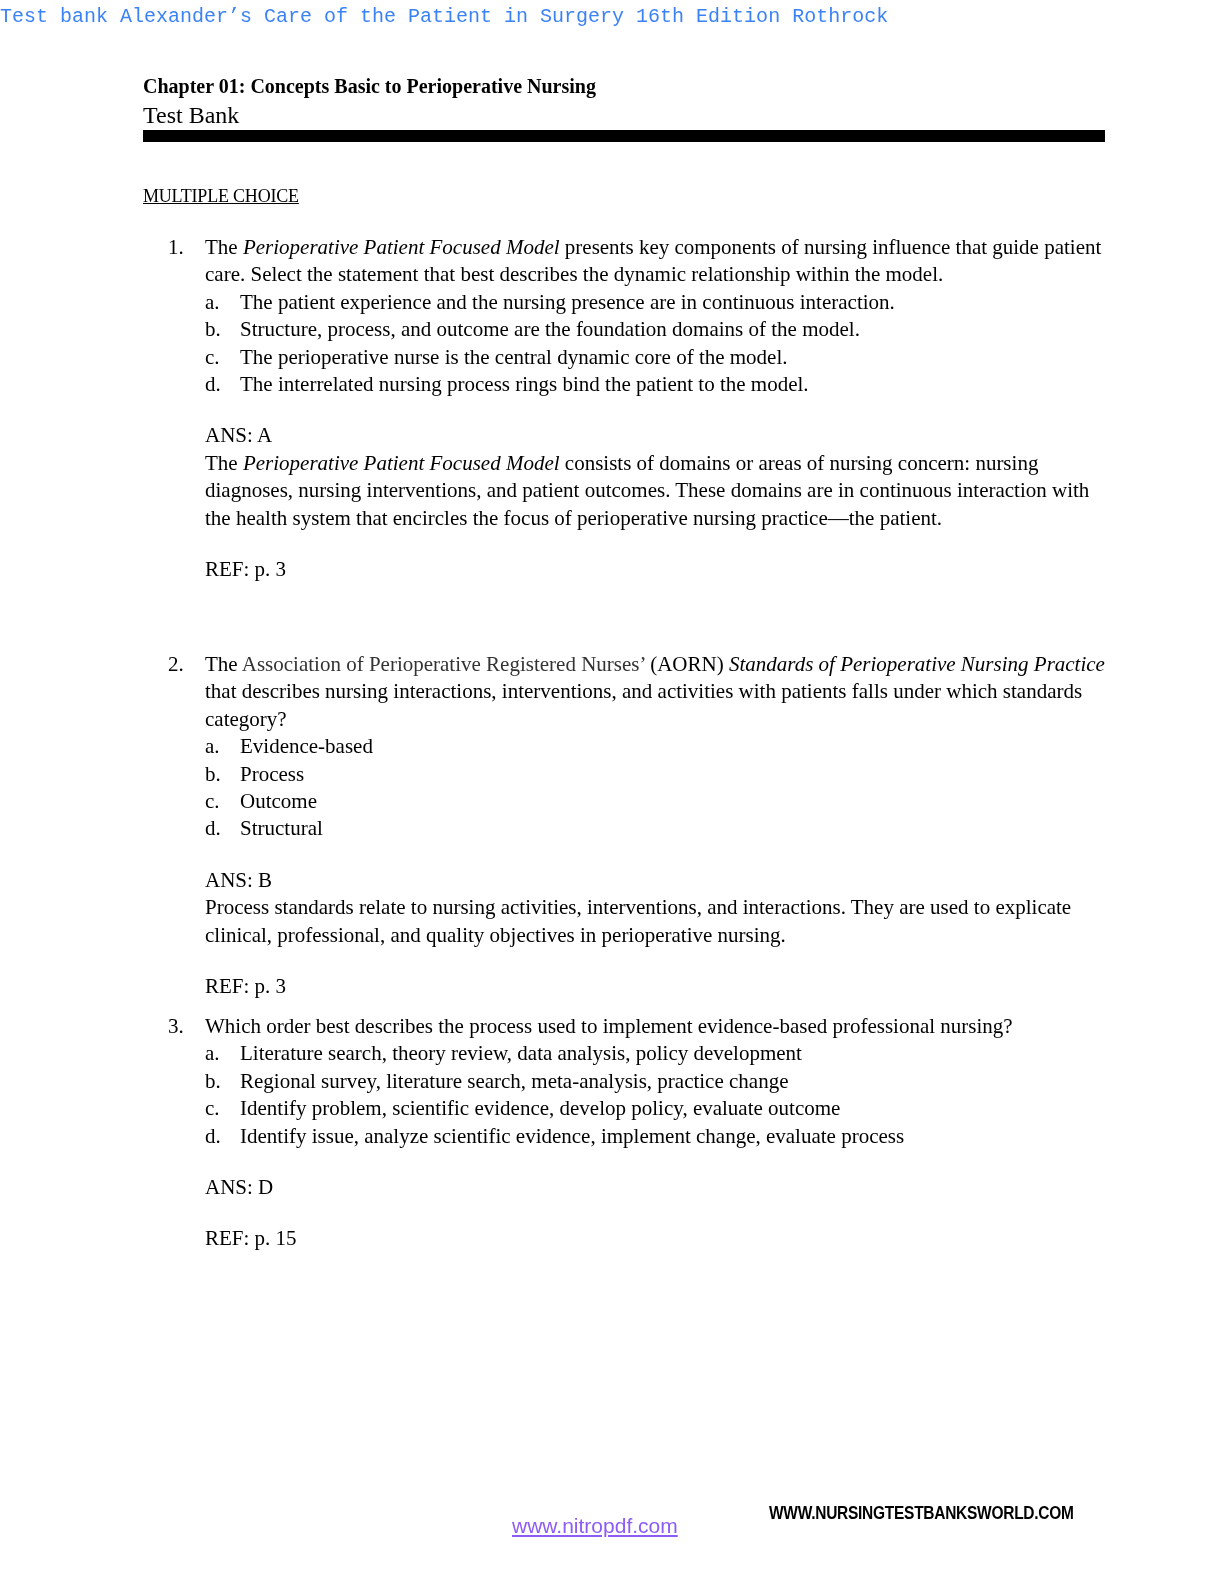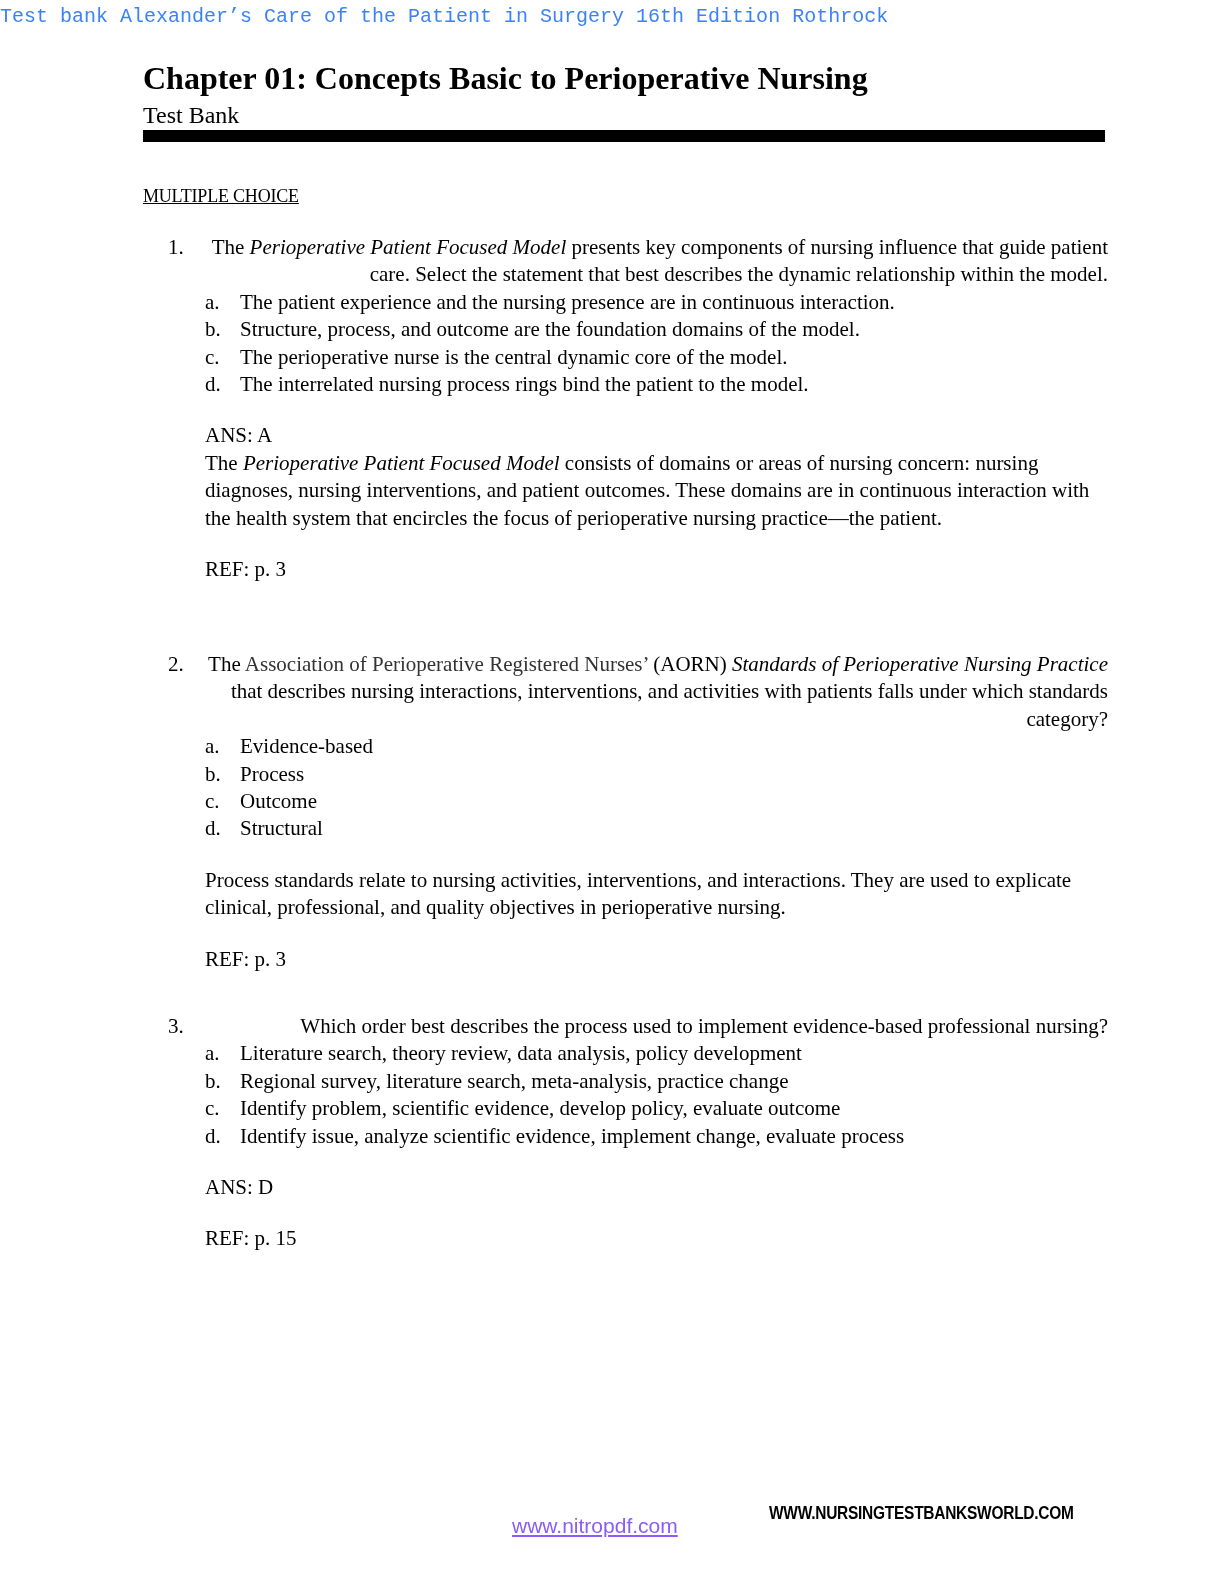--- a/index.html
+++ b/index.html
@@ -21,23 +21,23 @@
       top: 4px;
       font-family: "Liberation Mono", "DejaVu Sans Mono", monospace;
       font-size: 20px;
       line-height: 26px;
       white-space: nowrap;
       color: #3b82f6;
     }
     .chapter-title {
       position: absolute;
       left: 143px;
-      top: 64px;
+      top: 72px;
       font-weight: bold;
-      font-size: 32px;
+      font-size: 20px;
       line-height: 29px;
       white-space: nowrap;
     }
     .chapter-sub {
       position: absolute;
       left: 143px;
       top: 101px;
       font-weight: normal;
       font-size: 24px;
       line-height: 29px;
@@ -68,21 +68,20 @@
     }
     .q-row {
       display: flex;
     }
     .q-num {
       width: 37px;
       flex: 0 0 37px;
     }
     .q-text {
       flex: 1 1 auto;
-      text-align: right;
     }
     .q-text i { font-style: italic; }
     .muted { color: #333333; }
     .options {
       margin-left: 37px;
     }
     .opt {
       display: flex;
     }
     .opt-letter {
@@ -179,20 +178,21 @@
     <div class="opt">
         <span class="opt-letter">c.</span>
         <span>Outcome</span>
       </div>
     <div class="opt">
         <span class="opt-letter">d.</span>
         <span>Structural</span>
       </div>
   </div>
   <div class="answer-block">
+    <div>ANS:  B</div>
     <div class="rationale">Process standards relate to nursing activities, interventions, and interactions. They are used to explicate clinical, professional, and quality objectives in perioperative nursing.</div>
     <div class="ref">REF:  p. 3</div>
   </div>
 </div>
 
 <div class="question" style="top:1013px;">
   <div class="q-row">
     <span class="q-num">3.</span>
     <span class="q-text">Which order best describes the process used to implement evidence-based professional nursing?</span>
   </div>

